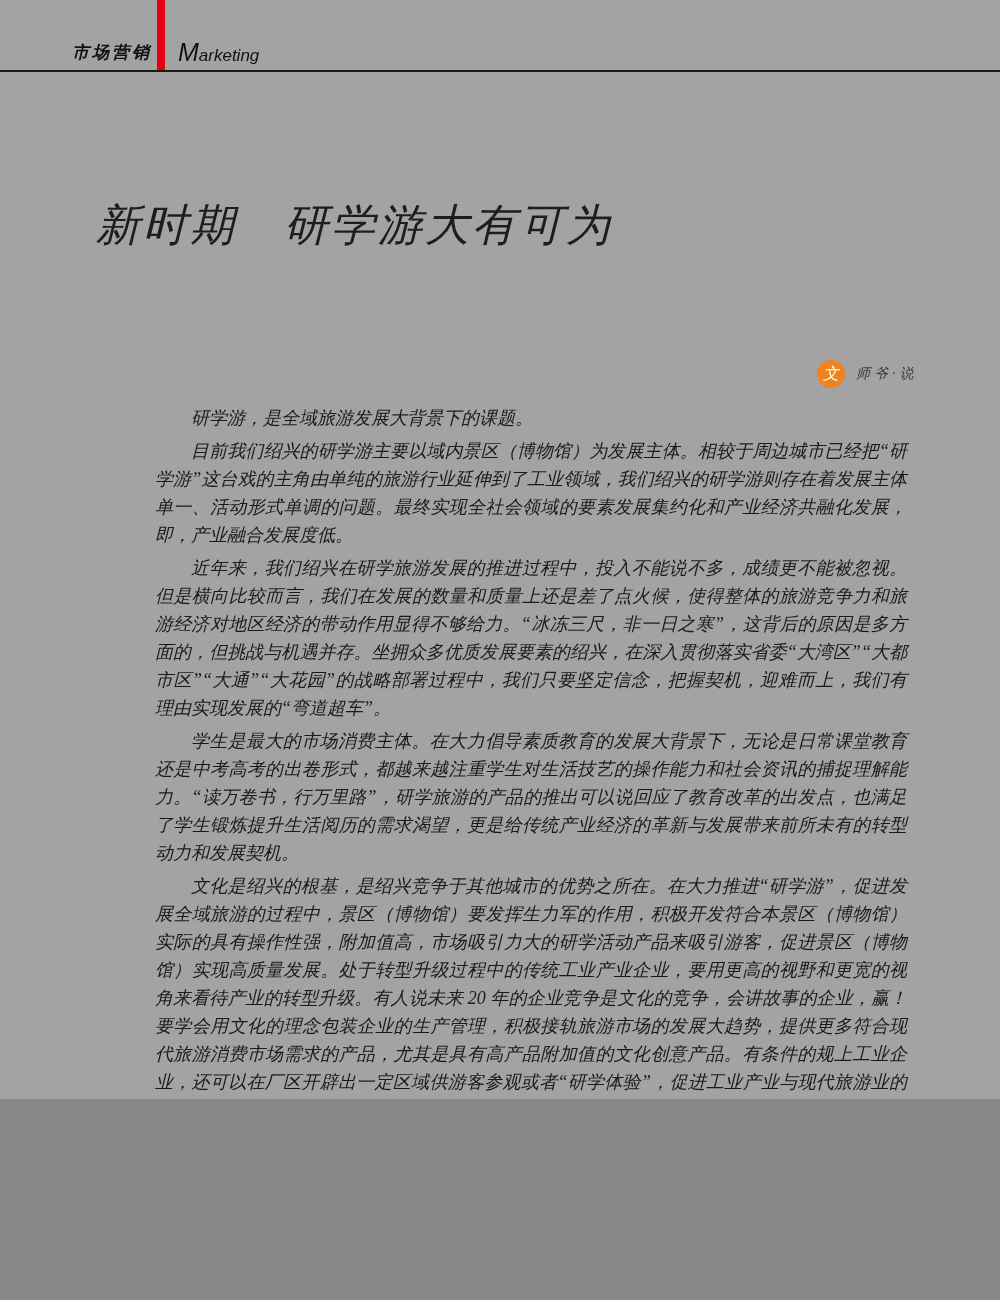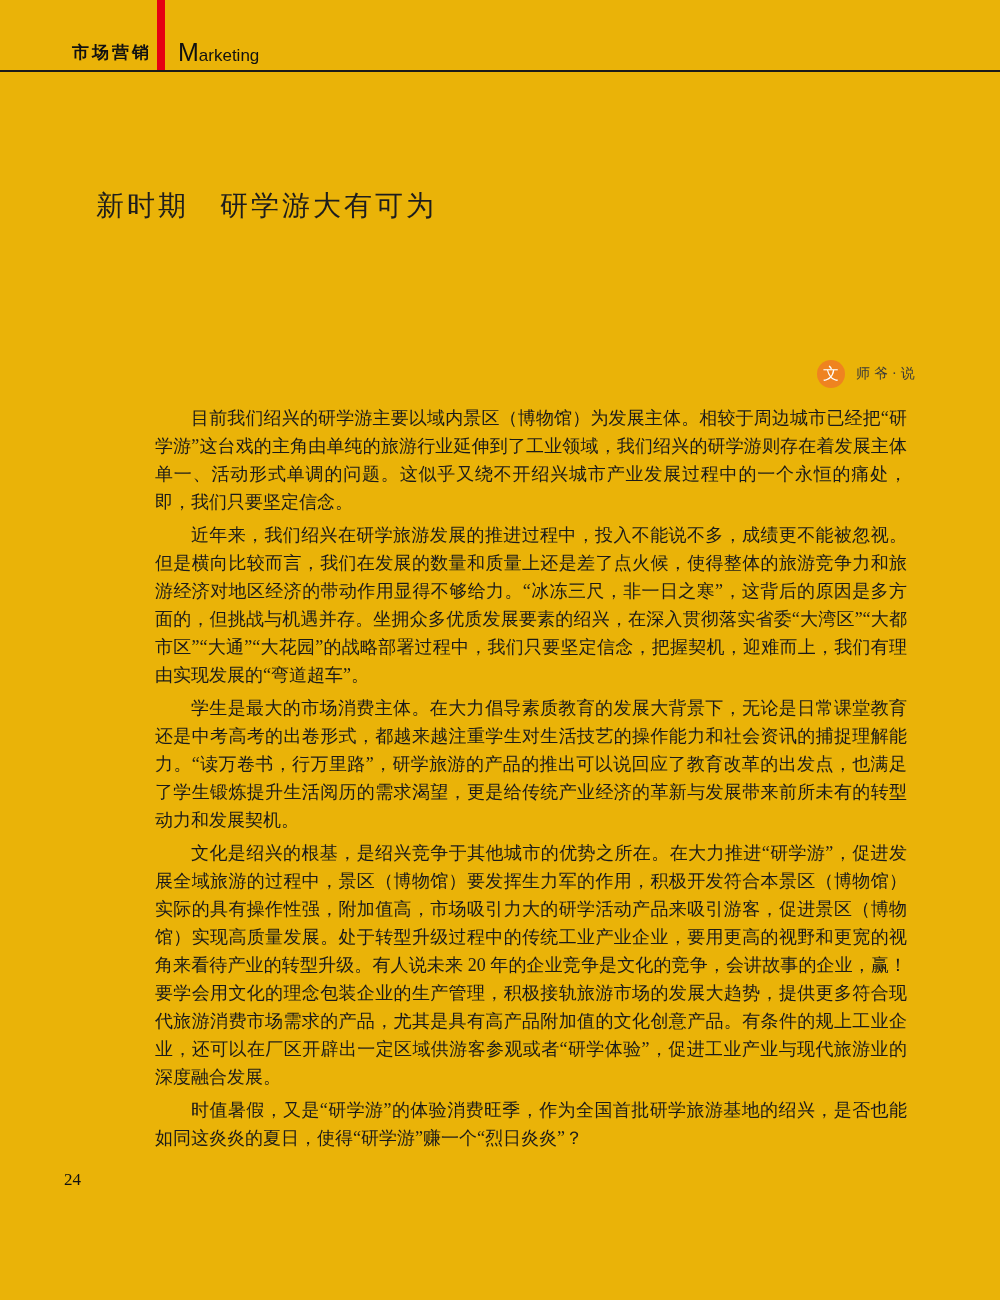--- a/index.html
+++ b/index.html
@@ -3,26 +3,27 @@
 <meta charset="utf-8">
 <style>
   html, body {
     margin: 0;
     padding: 0;
     background: #888;
   }
   .page {
     position: relative;
     width: 1000px;
-    height: 1300px;
+    height: 1099px;
     margin: 0 auto;
-    background: #eab308;
+    background: #a3a3a3;
     overflow: hidden;
     font-family: "Liberation Serif", "DejaVu Serif", serif;
     color: #1a1a1a;
+    font-style: italic;
   }
 
   
   .header-rule {
     position: absolute;
     top: 70px;
     left: 0;
     width: 1000px;
     height: 2px;
     background: #1a1a1a;
@@ -58,21 +59,21 @@
   .header-en .en-initial { font-size: 25px; }
   .header-en .en-rest   { font-size: 17px; text-align: center; }
 
   
   .article-title {
     position: absolute;
     top: 172px;
     left: 96px;
     font-family: "Liberation Sans", "DejaVu Sans", sans-serif;
     font-weight: 400;
-    font-size: 28px;
+    font-size: 44px;
     letter-spacing: 3px;
     color: #1d1d1d;
     line-height: 1.1;
     white-space: pre;
   }
 
   
   .byline {
     position: absolute;
     top: 360px;
@@ -141,21 +142,22 @@
   </div>
 
   <h1 class="article-title">新时期　研学游大有可为</h1>
 
   <div class="byline">
     <span class="byline-circle">文</span>
     <span class="byline-label">师爷·说</span>
   </div>
 
   <div class="article-body">
-    <p>目前我们绍兴的研学游主要以域内景区（博物馆）为发展主体。相较于周边城市已经把“研学游”这台戏的主角由单纯的旅游行业延伸到了工业领域，我们绍兴的研学游则存在着发展主体单一、活动形式单调的问题。这似乎又绕不开绍兴城市产业发展过程中的一个永恒的痛处，即，我们只要坚定信念。</p>
+    <p>研学游，是全域旅游发展大背景下的课题。</p>
+    <p>目前我们绍兴的研学游主要以域内景区（博物馆）为发展主体。相较于周边城市已经把“研学游”这台戏的主角由单纯的旅游行业延伸到了工业领域，我们绍兴的研学游则存在着发展主体单一、活动形式单调的问题。最终实现全社会领域的要素发展集约化和产业经济共融化发展，即，产业融合发展度低。</p>
     <p>近年来，我们绍兴在研学旅游发展的推进过程中，投入不能说不多，成绩更不能被忽视。但是横向比较而言，我们在发展的数量和质量上还是差了点火候，使得整体的旅游竞争力和旅游经济对地区经济的带动作用显得不够给力。“冰冻三尺，非一日之寒”，这背后的原因是多方面的，但挑战与机遇并存。坐拥众多优质发展要素的绍兴，在深入贯彻落实省委“大湾区”“大都市区”“大通”“大花园”的战略部署过程中，我们只要坚定信念，把握契机，迎难而上，我们有理由实现发展的“弯道超车”。</p>
     <p>学生是最大的市场消费主体。在大力倡导素质教育的发展大背景下，无论是日常课堂教育还是中考高考的出卷形式，都越来越注重学生对生活技艺的操作能力和社会资讯的捕捉理解能力。“读万卷书，行万里路”，研学旅游的产品的推出可以说回应了教育改革的出发点，也满足了学生锻炼提升生活阅历的需求渴望，更是给传统产业经济的革新与发展带来前所未有的转型动力和发展契机。</p>
     <p>文化是绍兴的根基，是绍兴竞争于其他城市的优势之所在。在大力推进“研学游”，促进发展全域旅游的过程中，景区（博物馆）要发挥生力军的作用，积极开发符合本景区（博物馆）实际的具有操作性强，附加值高，市场吸引力大的研学活动产品来吸引游客，促进景区（博物馆）实现高质量发展。处于转型升级过程中的传统工业产业企业，要用更高的视野和更宽的视角来看待产业的转型升级。有人说未来 20 年的企业竞争是文化的竞争，会讲故事的企业，赢！要学会用文化的理念包装企业的生产管理，积极接轨旅游市场的发展大趋势，提供更多符合现代旅游消费市场需求的产品，尤其是具有高产品附加值的文化创意产品。有条件的规上工业企业，还可以在厂区开辟出一定区域供游客参观或者“研学体验”，促进工业产业与现代旅游业的深度融合发展。</p>
     <p>时值暑假，又是“研学游”的体验消费旺季，作为全国首批研学旅游基地的绍兴，是否也能如同这炎炎的夏日，使得“研学游”赚一个“烈日炎炎”？</p>
   </div>
 
   <div class="page-number">24</div>
 
 </div>
 

